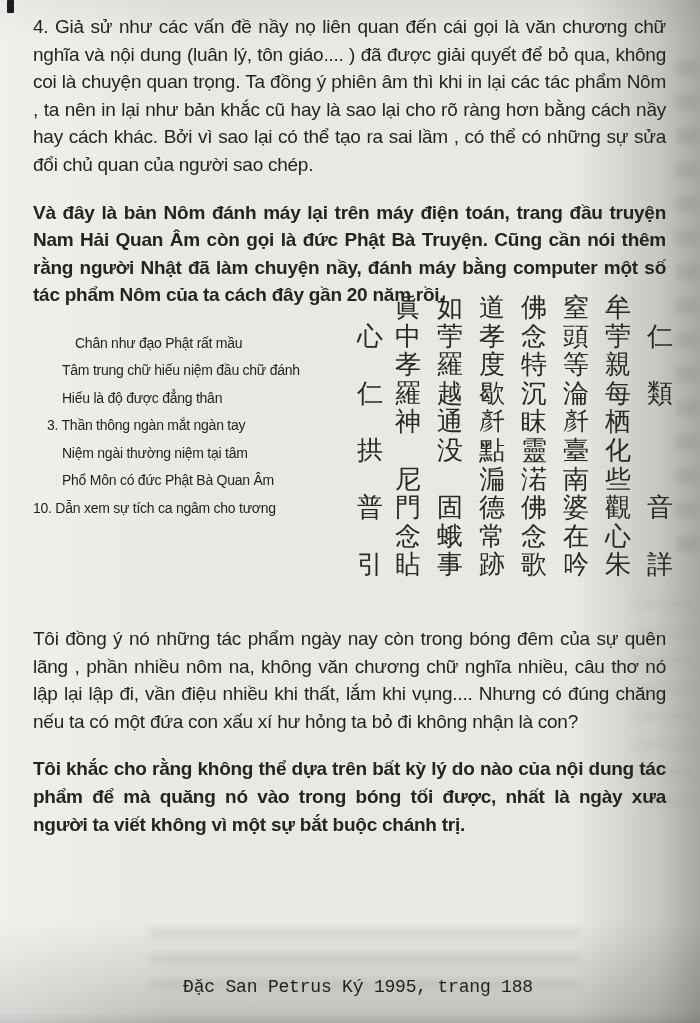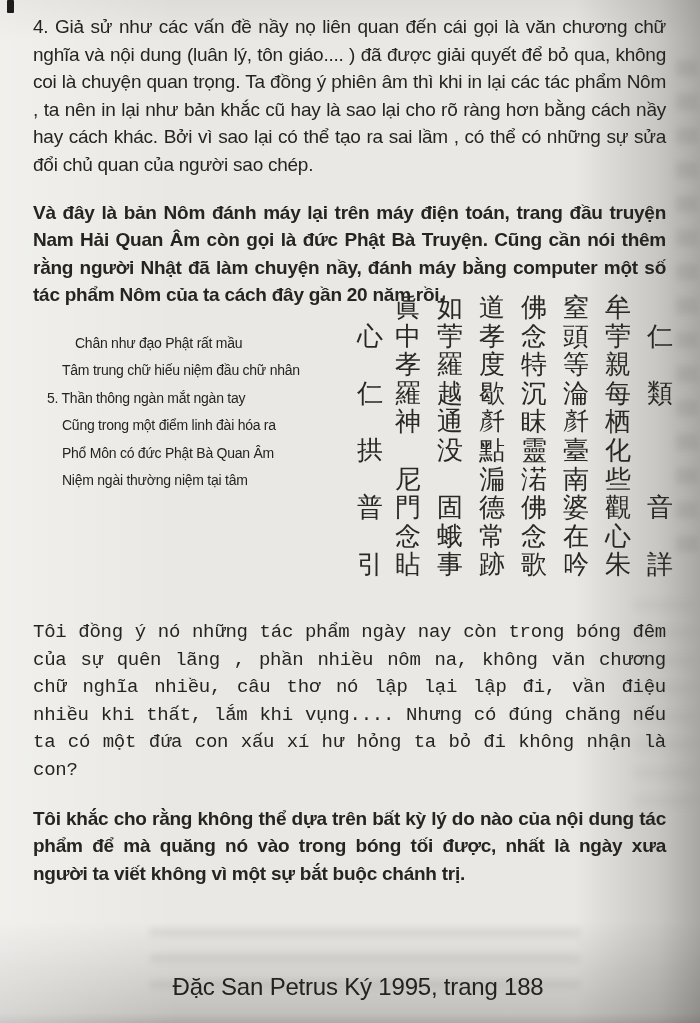--- a/index.html
+++ b/index.html
@@ -11,37 +11,38 @@
       linear-gradient(to bottom, rgba(0,0,0,0.05) 0%, rgba(0,0,0,0) 4%, rgba(0,0,0,0) 90%, rgba(55,54,51,0.22) 99%, rgba(45,44,42,0.32) 100%);
     font-family:"Liberation Sans", sans-serif;
     color:#262422;
   }
   .content { position:relative; padding:13px 34px 0 33px; }
   .para {
     margin:0; font-size:19px; line-height:27.6px; letter-spacing:-0.25px;
     text-align:justify; color:#262422;
   }
   .para + .para { margin-top:20px;font-weight:bold; }
-  #p3 { margin-top:4px;font-family:Liberation Mono, monospace; }
+  #p3 { margin-top:10px; }
   .verse-block { position:relative; height:302px; margin-top:4px; }
   .qn-lines { position:absolute; left:0; top:17px; }
   .qn-line { font-size:14px; line-height:27.5px; letter-spacing:-0.25px; white-space:nowrap; }
   .indent-deep   { padding-left:42px; }
   .indent-normal { padding-left:29px; }
   .indent-five   { padding-left:14px; }
   .indent-ten    { padding-left:0; }
   .nom-char {
     position:absolute; width:36px; height:30px; text-align:center;
     font-family:"DejaVu Sans", sans-serif; font-size:26px; line-height:30px;
     color:#2a2826;
   }
   .footer {
     position:absolute; left:0; right:0; top:974px; padding-left:16px;
-    text-align:center; font-size:24px; line-height:26px; letter-spacing:-0.2px;
+    text-align:center; font-size:18px; line-height:26px; letter-spacing:-0.2px;
     color:#242220;
+    font-family:Liberation Mono, monospace;
   }
   
   .scan-mark { position:absolute; left:7px; top:0; width:7px; height:13px; background:#1c1c1a; border-radius:1px; }
   .ghost { position:absolute; pointer-events:none; }
   .ghost-right-col {
     right:2px; top:60px; width:22px; height:500px; opacity:.3; filter:blur(3px);
     background:repeating-linear-gradient(to bottom, rgba(96,94,90,0.45) 0 16px, rgba(0,0,0,0) 16px 34px);
   }
   .ghost-bottom {
     left:150px; top:928px; width:430px; height:78px; opacity:.18; filter:blur(3px);
@@ -62,25 +63,26 @@
   <div class="ghost ghost-mid-right"></div>
   <div class="ghost ghost-bottom"></div>
 
   <div class="content">
     <p class="para" id="p1">4. Giả sử như các vấn đề nầy nọ liên quan đến cái gọi là văn chương chữ nghĩa và nội dung (luân lý, tôn giáo.... ) đã được giải quyết để bỏ qua, không coi là chuyện quan trọng. Ta đồng ý phiên âm thì khi in lại các tác phẩm Nôm , ta nên in lại như bản khắc cũ hay là sao lại cho rõ ràng hơn bằng cách nầy hay cách khác. Bởi vì sao lại có thể tạo ra sai lầm , có thể có những sự sửa đổi chủ quan của người sao chép.</p>
     <p class="para" id="p2">Và đây là bản Nôm đánh máy lại trên máy điện toán, trang đầu truyện Nam Hải Quan Âm còn gọi là đức Phật Bà Truyện. Cũng cần nói thêm rằng người Nhật đã làm chuyện nầy, đánh máy bằng computer một số tác phẩm Nôm của ta cách đây gần 20 năm rồi.</p>
 
     <div class="verse-block">
       <div class="qn-lines" id="qn-lines">
           <div class="qn-line indent-deep">Chân như đạo Phật rất mầu</div>
-          <div class="qn-line indent-normal">Tâm trung chữ hiếu niệm đầu chữ nhân</div>
-          <div class="qn-line indent-five">5. Thần thông ngàn mắt ngàn tay</div>
-          <div class="qn-line indent-normal">Cũng trong một điểm linh đài hóa ra</div>
+          <div class="qn-line indent-normal">Tâm trung chữ hiếu niệm đầu chữ đánh</div>
+          <div class="qn-line indent-normal">Hiếu là độ được đẳng thân</div>
+          <div class="qn-line indent-five">3. Thần thông ngàn mắt ngàn tay</div>
+          <div class="qn-line indent-normal">Niệm ngài thường niệm tại tâm</div>
           <div class="qn-line indent-normal">Phổ Môn có đức Phật Bà Quan Âm</div>
-          <div class="qn-line indent-normal">Niệm ngài thường niệm tại tâm</div>
+          <div class="qn-line indent-ten">10. Dẫn xem sự tích ca ngâm cho tương</div>
         </div>
       <div id="nom-grid">
           <span class="nom-char" style="left: 357px; top: -21px;">眞</span>
           <span class="nom-char" style="left: 399px; top: -21px;">如</span>
           <span class="nom-char" style="left: 441px; top: -21px;">道</span>
           <span class="nom-char" style="left: 483px; top: -21px;">佛</span>
           <span class="nom-char" style="left: 525px; top: -21px;">窒</span>
           <span class="nom-char" style="left: 567px; top: -21px;">牟</span>
           <span class="nom-char" style="left: 319px; top: 7.6px;">心</span>
           <span class="nom-char" style="left: 357px; top: 7.6px;">中</span>

